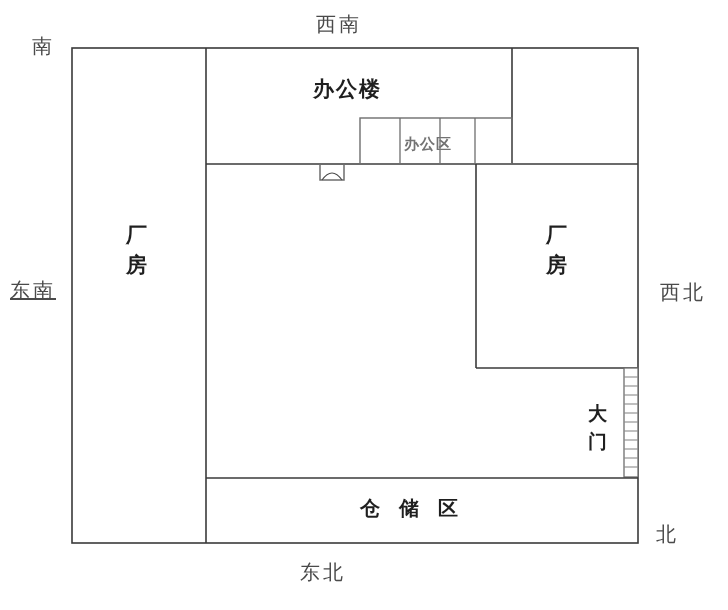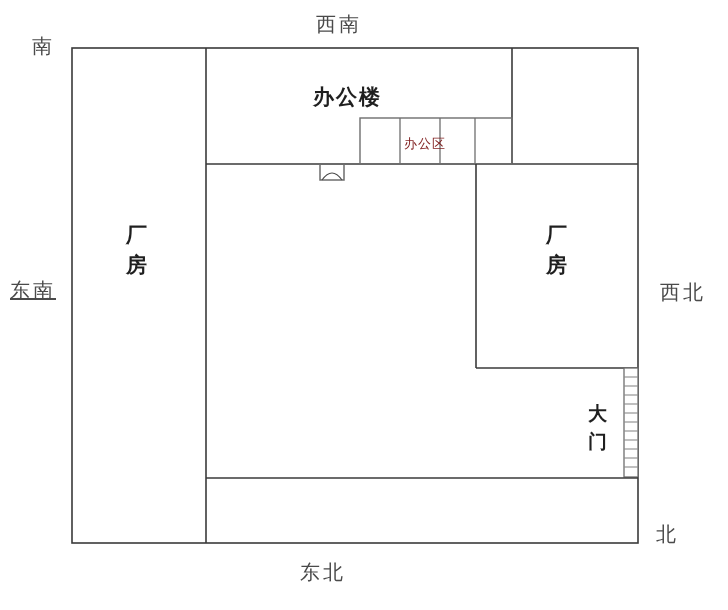--- a/index.html
+++ b/index.html
@@ -53,23 +53,24 @@
     font-weight: bold;
     color: #1f1f1f;
   }
   .room-mid {
     font-size: 20px;
     font-weight: bold;
     color: #1f1f1f;
     letter-spacing: 6px;
   }
   .room-small {
-    font-size: 13px;
-    color: #7f1d1d;
+    font-size: 15px;
+    color: #737373;
     letter-spacing: 1px;
+    font-weight: bold;
   }
 
   
   .vstack {
     display: flex;
     flex-direction: column;
     align-items: center;
     line-height: 1.45;
   }
   .vstack span { display: block; }
@@ -135,23 +136,24 @@
   <div class="lbl room-big vstack" style="left:126px; top:220px;">
     <span>厂</span>
     <span>房</span>
   </div>
 
   <div class="lbl room-big vstack" style="left:546px; top:220px;">
     <span>厂</span>
     <span>房</span>
   </div>
 
-  <div class="lbl room-big" style="left:313px; top:86px; letter-spacing:2px;">办公楼</div>
+  <div class="lbl room-big" style="left:313px; top:78px; letter-spacing:2px;">办公楼</div>
 
   <div class="lbl room-small" style="left:404px; top:137px;">办公区</div>
 
+  <div class="lbl room-mid" style="left:360px; top:498px;">仓 储 区</div>
 
   <div class="lbl room-big vstack" style="left:588px; top:400px; font-size:19px;">
     <span>大</span>
     <span>门</span>
   </div>
 
 </div>
 
 </body></html>

